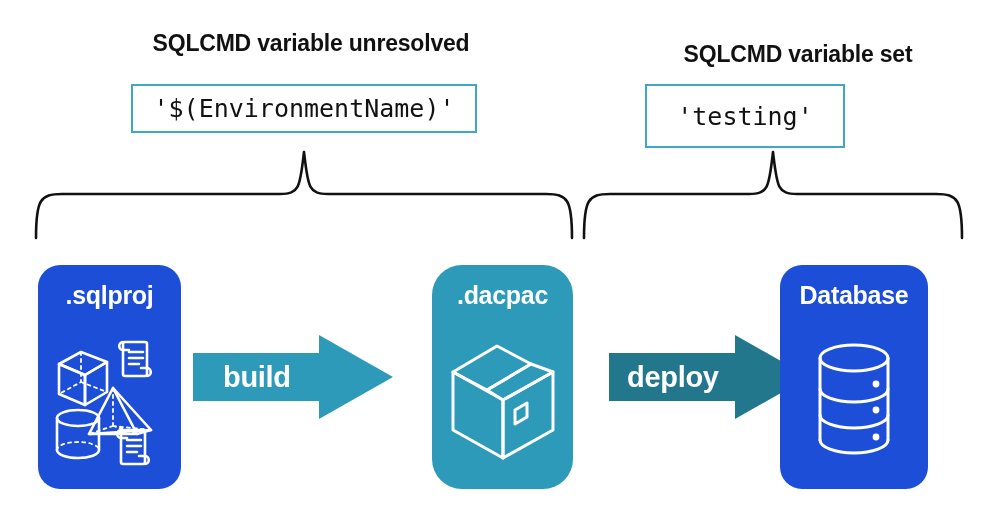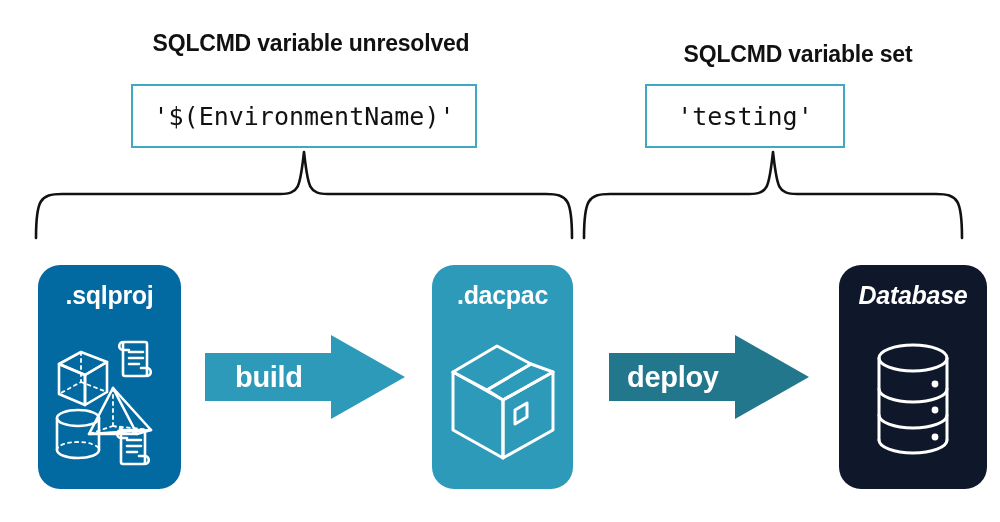--- a/index.html
+++ b/index.html
@@ -41,42 +41,42 @@
     background: #ffffff;
     display: flex;
     align-items: center;
     justify-content: center;
     font-family: "DejaVu Sans Mono", "Liberation Mono", monospace;
     font-size: 25px;
     color: #111111;
     letter-spacing: 0px;
     white-space: nowrap;
   }
-  #codebox-left  { left: 131px; top: 84px; width: 346px; height: 64px; }
+  #codebox-left  { left: 131px; top: 84px; width: 346px; height: 49px; }
   #codebox-right { left: 645px; top: 84px; width: 200px; height: 64px; }
 
   
   .brace-svg {
     position: absolute;
     top: 0;
     left: 0;
     width: 1000px;
     height: 522px;
     pointer-events: none;
   }
 
   
   .node {
     position: absolute;
     border-radius: 22px;
     overflow: hidden;
   }
-  #node-sqlproj  { left: 38px;  top: 265px; width: 143px; height: 224px; background: #0369a1; }
-  #node-dacpac   { left: 432px; top: 265px; width: 141px; height: 224px; background: #2c9ab8; }
-  #node-database { left: 839px; top: 265px; width: 148px; height: 224px; background: #0f172a; font-style: italic; }
+  #node-sqlproj  { left: 38px;  top: 265px; width: 143px; height: 224px; background: #1d4ed8; }
+  #node-dacpac   { left: 432px; top: 265px; width: 141px; height: 224px; background: #2c9ab8; border-radius: 30px; }
+  #node-database { left: 780px; top: 265px; width: 148px; height: 224px; background: #1d4ed8; }
 
   .node-label {
     position: absolute;
     top: 17px;
     left: 0;
     width: 100%;
     text-align: center;
     font-family: "Liberation Sans", sans-serif;
     font-weight: bold;
     font-size: 25px;
@@ -93,21 +93,21 @@
     height: 168px;
     display: flex;
     align-items: center;
     justify-content: center;
   }
 
   
   .arrow {
     position: absolute;
   }
-  #arrow-build  { left: 205px; top: 333px; width: 200px; height: 88px; }
+  #arrow-build  { left: 193px; top: 333px; width: 200px; height: 88px; }
   #arrow-deploy { left: 597px; top: 333px; width: 200px; height: 88px; padding-left: 12px; }
   .arrow-label {
     position: absolute;
     top: 0;
     left: 0;
     width: 100%;
     height: 100%;
     display: flex;
     align-items: center;
     justify-content: flex-start;

